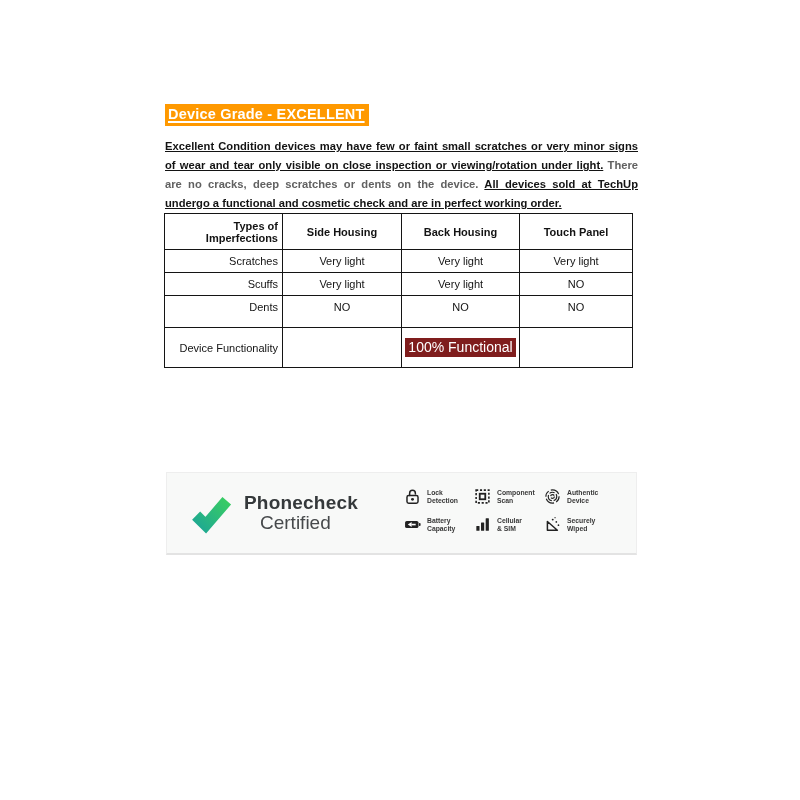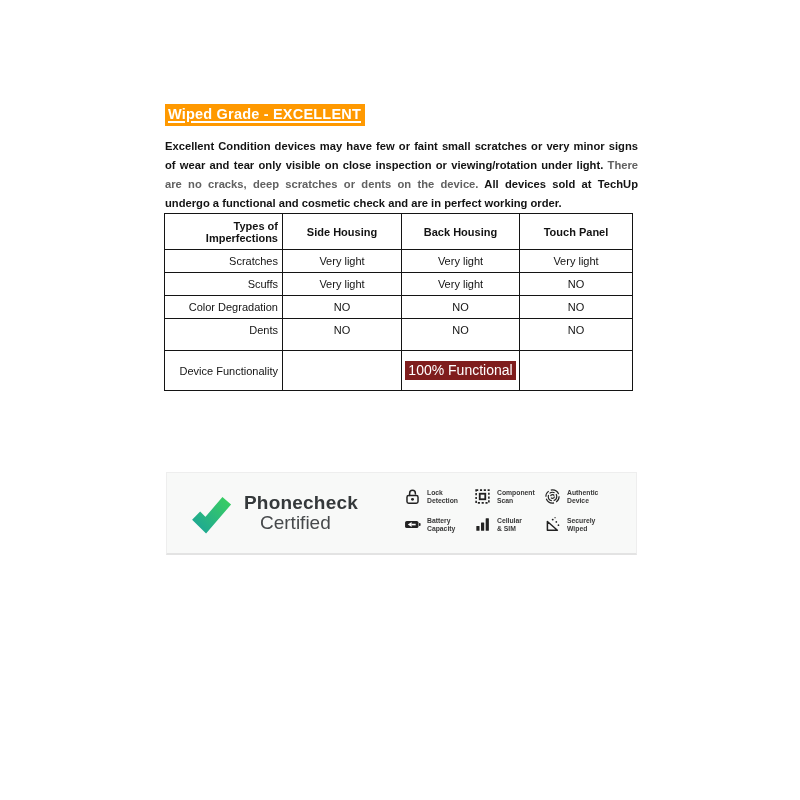--- a/index.html
+++ b/index.html
@@ -12,21 +12,21 @@
   .doc-title .hl{
     display:inline-block;background:#ff9900;color:#ffffff;font-weight:bold;
     padding:3px 4px 4px 3px;letter-spacing:.2px;
     text-decoration:underline;text-decoration-thickness:1.5px;text-underline-offset:2px;
   }
   
   .desc{
     position:absolute;left:165px;top:137px;width:473px;margin:0;
     font-size:11.2px;font-weight:bold;line-height:19px;text-align:justify;
   }
-  .desc .dark{color:#131313;}
+  .desc .dark{color:#131313;text-decoration:underline;}
   .desc .gray{color:#616161;}
   
   .imperfections{
     position:absolute;left:164px;top:213px;width:468px;
     border-collapse:collapse;table-layout:fixed;font-size:11px;color:#131313;
   }
   .imperfections td,.imperfections th{border:1.5px solid #141414;vertical-align:middle;overflow:hidden;}
   .imperfections th{font-weight:bold;text-align:center;padding:4px 4px;}
   .imperfections th.left,.imperfections td.left{text-align:right;padding-left:5px;padding-right:4px;}
   .imperfections td{text-align:center;}
@@ -58,21 +58,21 @@
   .feature{display:flex;align-items:center;}
   .f-icon{width:17px;height:17px;flex:none;}
   .f-label{margin-left:6px;font-size:6.8px;font-weight:bold;color:#383838;line-height:8px;}
   .f-label span{display:block;}
 </style>
 </head>
 <body>
 
 <div class="page">
 
-  <h1 class="doc-title"><span class="hl">Wiped Grade - EXCELLENT</span></h1>
+  <h1 class="doc-title"><span class="hl">Device Grade - EXCELLENT</span></h1>
 
   <p class="desc"><span class="dark">Excellent Condition devices may have few or faint small scratches or very minor signs of wear and tear only visible on close inspection or viewing/rotation under light.</span> <span class="gray">There are no cracks, deep scratches or dents on the device.</span> <span class="dark">All devices sold at TechUp undergo a functional and cosmetic check and are in perfect working order.</span></p>
 
   <table class="imperfections">
     <colgroup>
       <col style="width:118px">
         <col style="width:119px">
         <col style="width:118px">
         <col style="width:113px">
     </colgroup>
@@ -90,26 +90,20 @@
         <td>Very light</td>
         <td>Very light</td>
         <td>Very light</td>
       </tr>
       <tr class="r-std">
         <td class="left">Scuffs</td>
         <td>Very light</td>
         <td>Very light</td>
         <td>NO</td>
       </tr>
-      <tr class="r-std">
-        <td class="left">Color Degradation</td>
-        <td>NO</td>
-        <td>NO</td>
-        <td>NO</td>
-      </tr>
       <tr class="r-dents">
         <td class="left">Dents</td>
         <td>NO</td>
         <td>NO</td>
         <td>NO</td>
       </tr>
       <tr class="r-func">
         <td class="left">Device Functionality</td>
         <td></td>
         <td><span class="hl-func">100% Functional</span></td>

